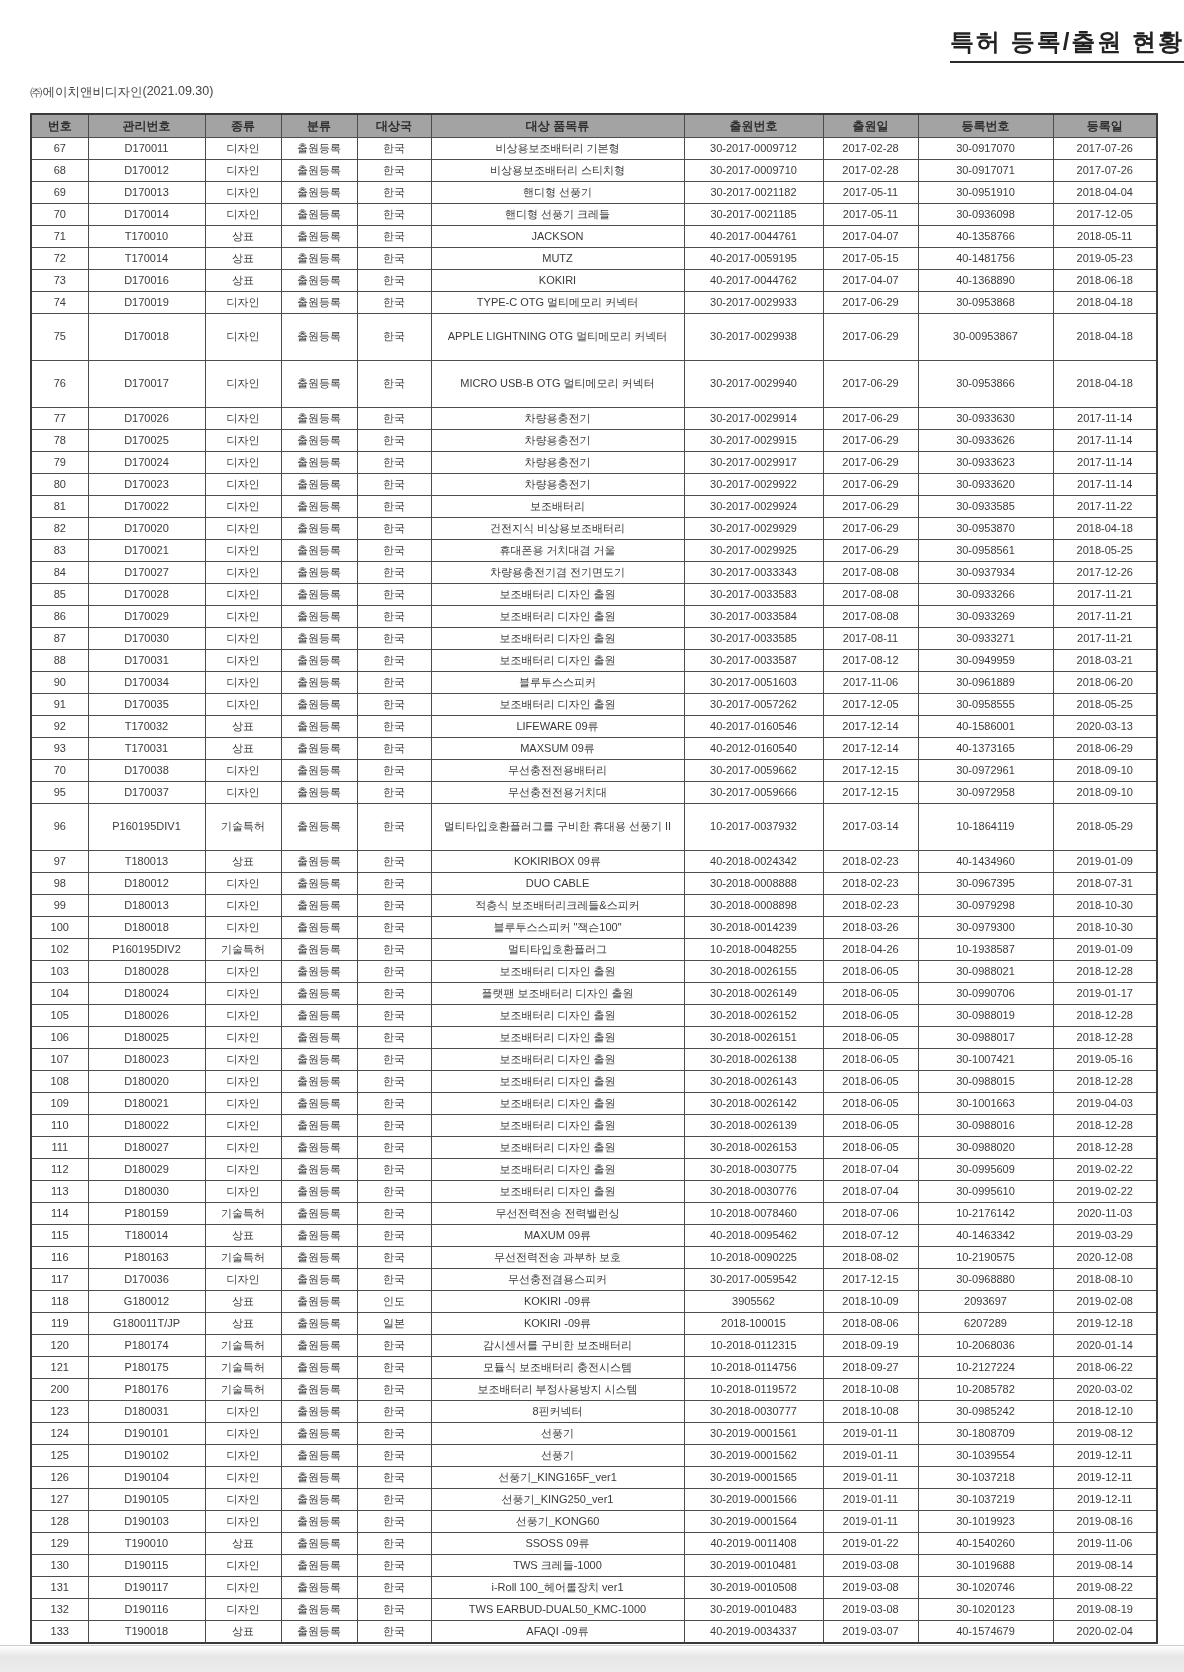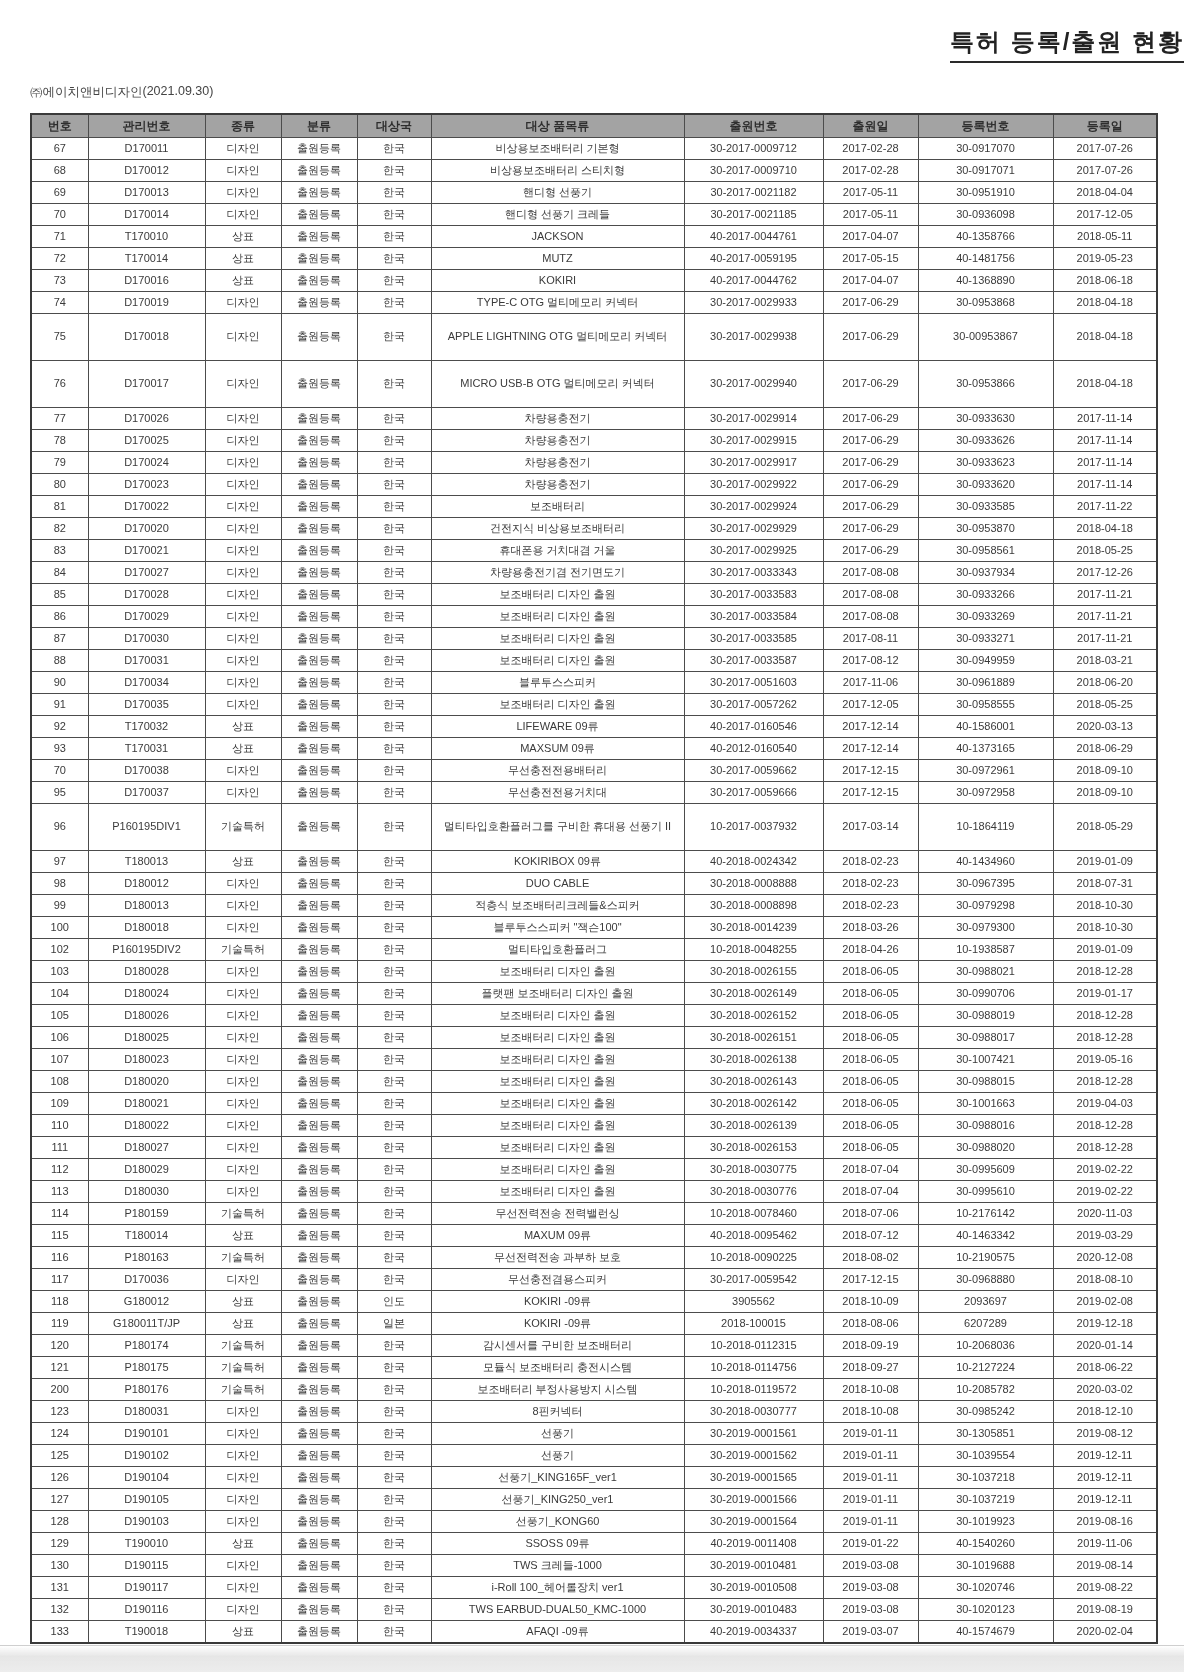--- a/index.html
+++ b/index.html
@@ -796,21 +796,21 @@
       </tr>
       <tr>
         <td>124</td>
         <td>D190101</td>
         <td>디자인</td>
         <td>출원등록</td>
         <td>한국</td>
         <td>선풍기</td>
         <td>30-2019-0001561</td>
         <td>2019-01-11</td>
-        <td>30-1305851</td>
+        <td>30-1808709</td>
         <td>2019-08-12</td>
       </tr>
       <tr>
         <td>125</td>
         <td>D190102</td>
         <td>디자인</td>
         <td>출원등록</td>
         <td>한국</td>
         <td>선풍기</td>
         <td>30-2019-0001562</td>

